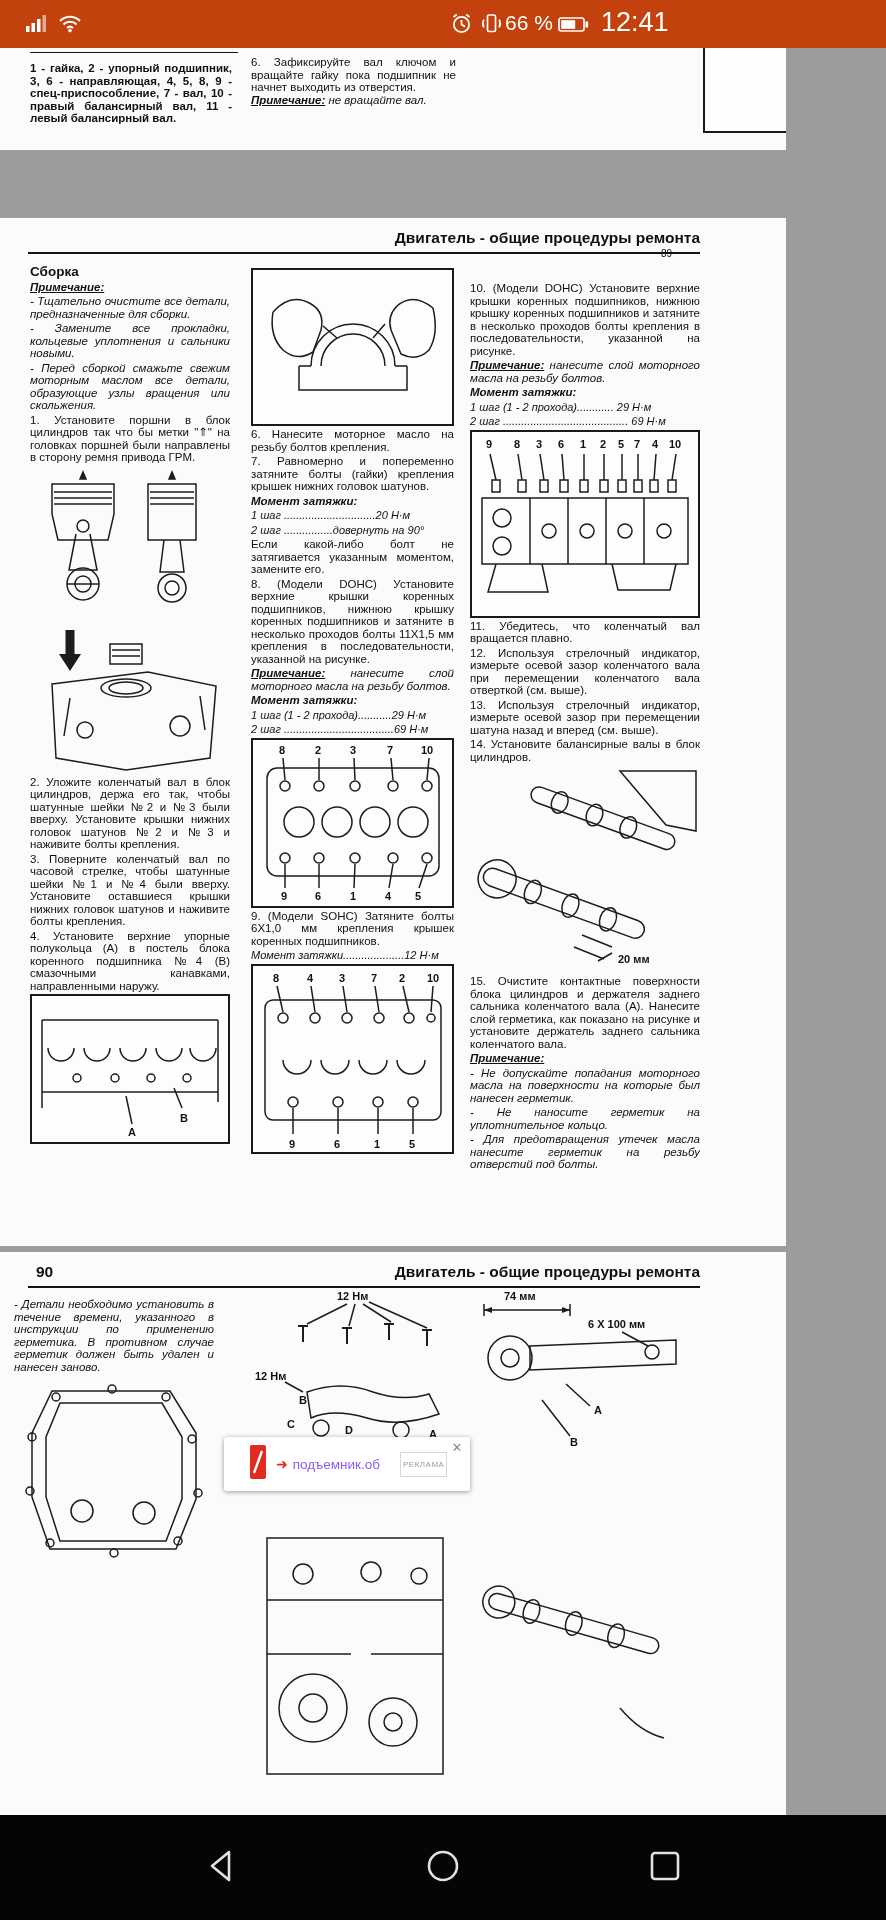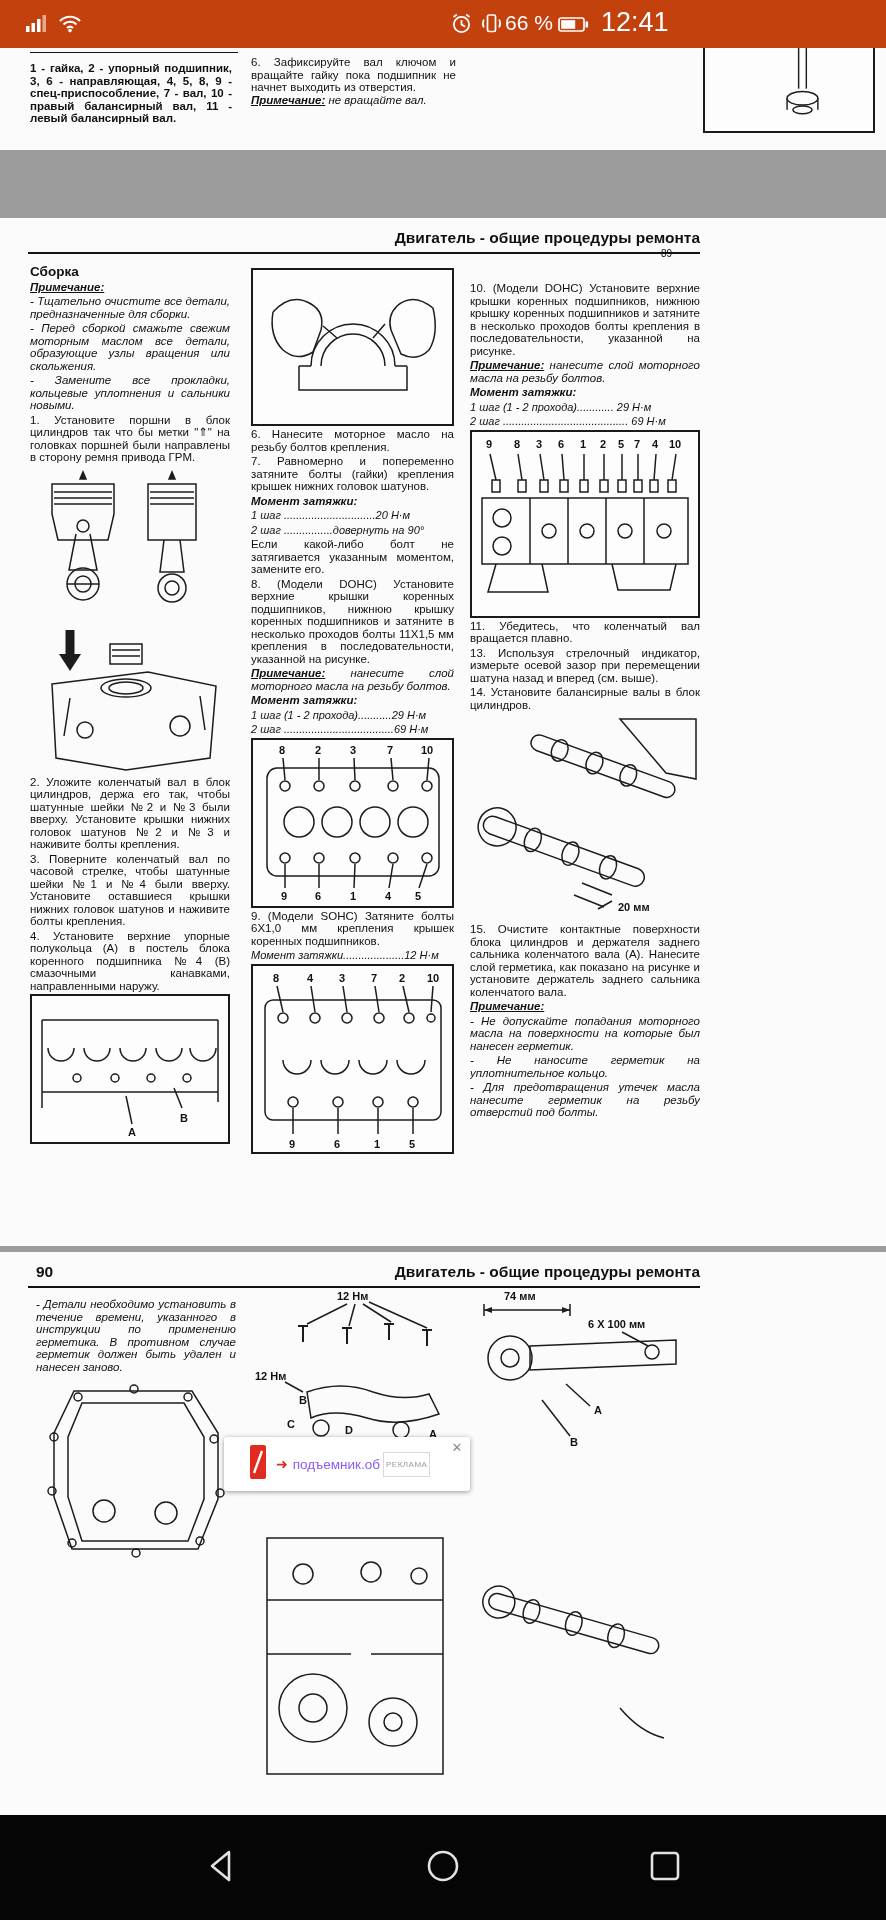--- a/index.html
+++ b/index.html
@@ -12,21 +12,21 @@
   #sb-percent { left:505px; top:11px; font-size:21px; }
   #sb-time { left:601px; top:7px; font-size:27px; }
   #sb-signal { left:26px; top:15px; }
   #sb-wifi { left:58px; top:14px; }
   #sb-alarm { left:450px; top:12px; }
   #sb-vibrate { left:481px; top:12px; }
   #sb-batt { left:558px; top:16px; }
 
   
   #viewer { position:absolute; left:0; top:48px; width:886px; height:1767px; background:#9c9c9c; overflow:hidden; }
-  .page { position:absolute; left:0; width:886px; background:#fbfbfb; overflow:hidden; color:#101010; }
+  .page { position:absolute; left:0; width:786px; background:#fbfbfb; overflow:hidden; color:#101010; }
   #frag { top:0; height:102px; }
   #p89  { top:170px; height:1028px; }
   #p90  { top:1204px; height:563px; }
 
   
   .doc { font-size:11.5px; line-height:12.5px; }
   .col { position:absolute; overflow:hidden; }
   .col p { margin:0 0 2px; }
   .st  { text-align:justify; }
   .cap { font-weight:bold; text-align:justify; }
@@ -48,21 +48,21 @@
   svg text { font-family:"Liberation Sans",sans-serif; font-weight:bold; font-size:11px; fill:#111; stroke:none; }
 
   
   #ad { position:absolute; left:224px; top:1389px; width:246px; height:54px; background:#fff;
         border-radius:3px; box-shadow:0 1px 5px rgba(0,0,0,.4); z-index:20;
         display:flex; align-items:center; padding-left:24px; }
   #ad-close { position:absolute; top:1px; right:3px; width:20px; height:20px; border:none; background:#fff;
               color:#8a8a8a; font-size:13px; line-height:20px; text-align:center; cursor:pointer; }
   .ad-arrow { color:#e02b20; font-size:14px; margin:0 5px 0 8px; }
   .ad-title { font-size:13.5px; color:#8b5cf6; }
-  .ad-tag { font-size:8px; color:#9a9a9a; letter-spacing:.5px; margin-left:3px; border:1px solid #d8d8d8; padding:7px 2px; }
+  .ad-tag { font-size:8px; color:#9a9a9a; letter-spacing:.5px; margin-left:20px; border:1px solid #d8d8d8; padding:7px 2px; }
 
   
   #navbar { position:absolute; left:0; top:1815px; width:886px; height:105px; background:#050505; }
   .navbtn { position:absolute; top:30px; width:44px; height:44px; background:none; border:none; cursor:pointer; }
   #nav-back { left:200px; } #nav-home { left:421px; } #nav-recents { left:643px; }
 </style>
 </head>
 <body>
 
 <div id="screen">
@@ -133,22 +133,22 @@
     <section class="page doc" id="p89">
       <div class="pghdr" style="top:12px;">
         <span class="t">Двигатель - общие процедуры ремонта</span>
         <span class="nR">89</span>
       </div>
 
       <div class="col" style="left:30px;top:48px;width:200px;height:944px;">
         <p class="h-sb">Сборка</p>
         <p><span class="nlbl">Примечание:</span></p>
         <p class="nb">- Тщательно очистите все детали, предназначенные для сборки.</p>
+        <p class="nb">- Замените все прокладки, кольцевые уплотнения и сальники новыми.</p>
         <p class="nb">- Перед сборкой смажьте свежим моторным маслом все детали, образующие узлы вращения или скольжения.</p>
-        <p class="nb">- Замените все прокладки, кольцевые уплотнения и сальники новыми.</p>
         <p class="st">1. Установите поршни в блок цилиндров так что бы метки "⇑" на головках поршней были направлены в сторону ремня привода ГРМ.</p>
 
         <svg class="fig line" width="200" height="158" viewBox="0 0 200 158">
           <path d="M22 18 h62 v30 l-6 26 h-50 l-6 -26 z"></path>
           <line x1="24" y1="26" x2="82" y2="26"></line>
             <line x1="24" y1="32" x2="82" y2="32"></line>
             <line x1="24" y1="38" x2="82" y2="38"></line>
           <circle cx="53" cy="60" r="6"></circle>
           <path d="M46 68 l-7 36 h28 l-7 -36"></path>
           <circle cx="53" cy="118" r="16"></circle>
@@ -349,20 +349,21 @@
           <text x="86" y="16">6</text>
           <text x="108" y="16">1</text>
           <text x="128" y="16">2</text>
           <text x="146" y="16">5</text>
           <text x="162" y="16">7</text>
           <text x="180" y="16">4</text>
           <text x="197" y="16">10</text>
         </svg>
 
         <p class="st">11. Убедитесь, что коленчатый вал вращается плавно.</p>
+        <p class="st">12. Используя стрелочный индикатор, измерьте осевой зазор коленчатого вала при перемещении коленчатого вала отверткой (см. выше).</p>
         <p class="st">13. Используя стрелочный индикатор, измерьте осевой зазор при перемещении шатуна назад и вперед (см. выше).</p>
         <p class="st">14. Установите балансирные валы в блок цилиндров.</p>
 
         <svg class="fig line" width="230" height="208" viewBox="0 0 230 208">
           <path d="M150 6 L226 6 L226 66 L196 60 Z"></path>
           <g transform="rotate(20 140 60)">
             <rect x="55" y="48" width="152" height="16" rx="8"></rect>
             <ellipse cx="85" cy="56" rx="8" ry="11"></ellipse>
               <ellipse cx="122" cy="56" rx="8" ry="11"></ellipse>
               <ellipse cx="158" cy="56" rx="8" ry="11"></ellipse>
@@ -386,21 +387,21 @@
         <p class="nb">- Для предотвращения утечек масла нанесите герметик на резьбу отверстий под болты.</p>
       </div>
     </section>
 
     <section class="page doc" id="p90">
       <div class="pghdr" style="top:12px;">
         <span class="nL">90</span>
         <span class="t">Двигатель - общие процедуры ремонта</span>
       </div>
 
-      <div class="col" style="left:36px;top:46px;width:200px;height:510px;">
+      <div class="col" style="left:14px;top:46px;width:200px;height:510px;">
         <p class="nb">- Детали необходимо установить в течение времени, указанного в инструкции по применению герметика. В противном случае герметик должен быть удален и нанесен заново.</p>
         <svg class="fig line" width="196" height="182" viewBox="0 0 196 182" style="margin-top:8px;">
           <path d="M36 10 h118 l26 42 v66 l-20 50 h-126 l-18 -52 v-64 z"></path>
           <path d="M44 22 h102 l20 34 v62 l-16 42 h-106 l-14 -44 v-60 z"></path>
           <circle cx="40" cy="16" r="4"></circle>
             <circle cx="150" cy="16" r="4"></circle>
             <circle cx="176" cy="58" r="4"></circle>
             <circle cx="182" cy="112" r="4"></circle>
             <circle cx="162" cy="160" r="4"></circle>
             <circle cx="98" cy="172" r="4"></circle>

